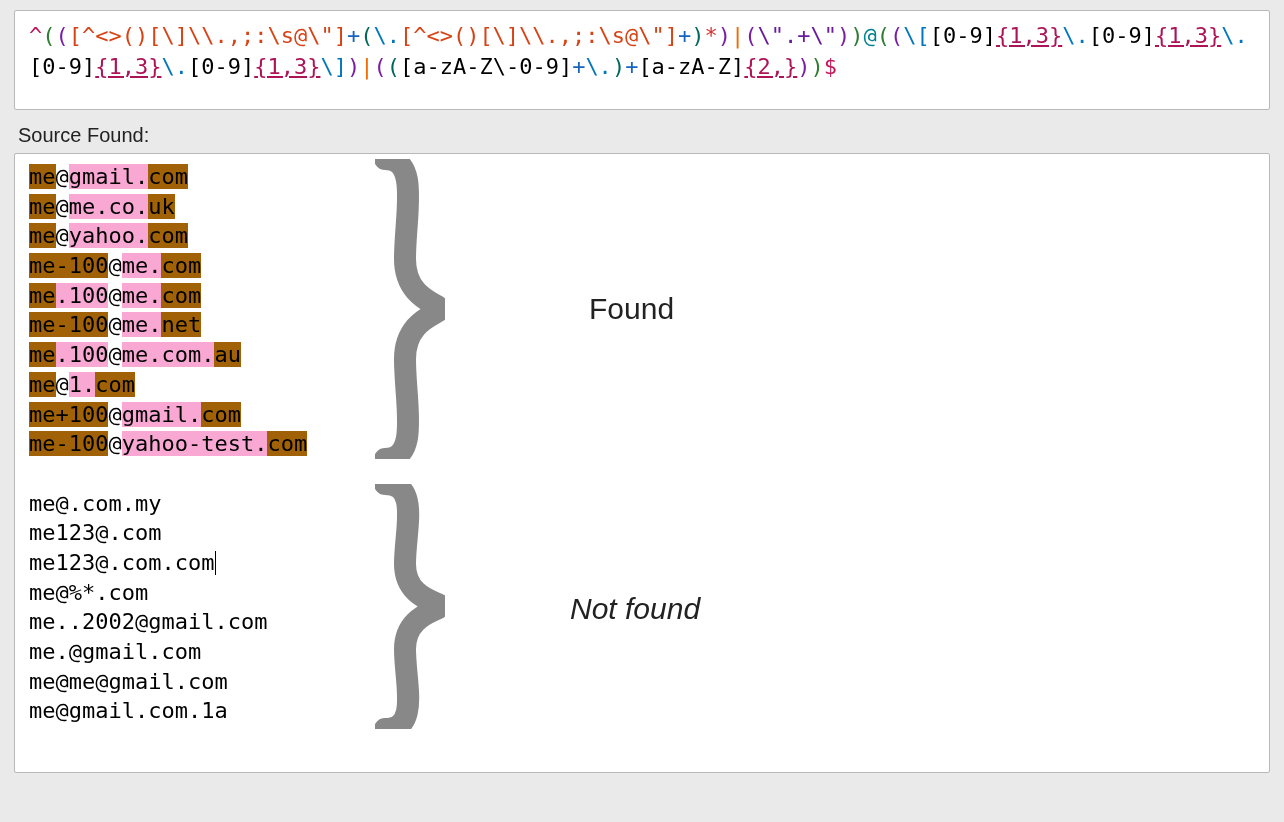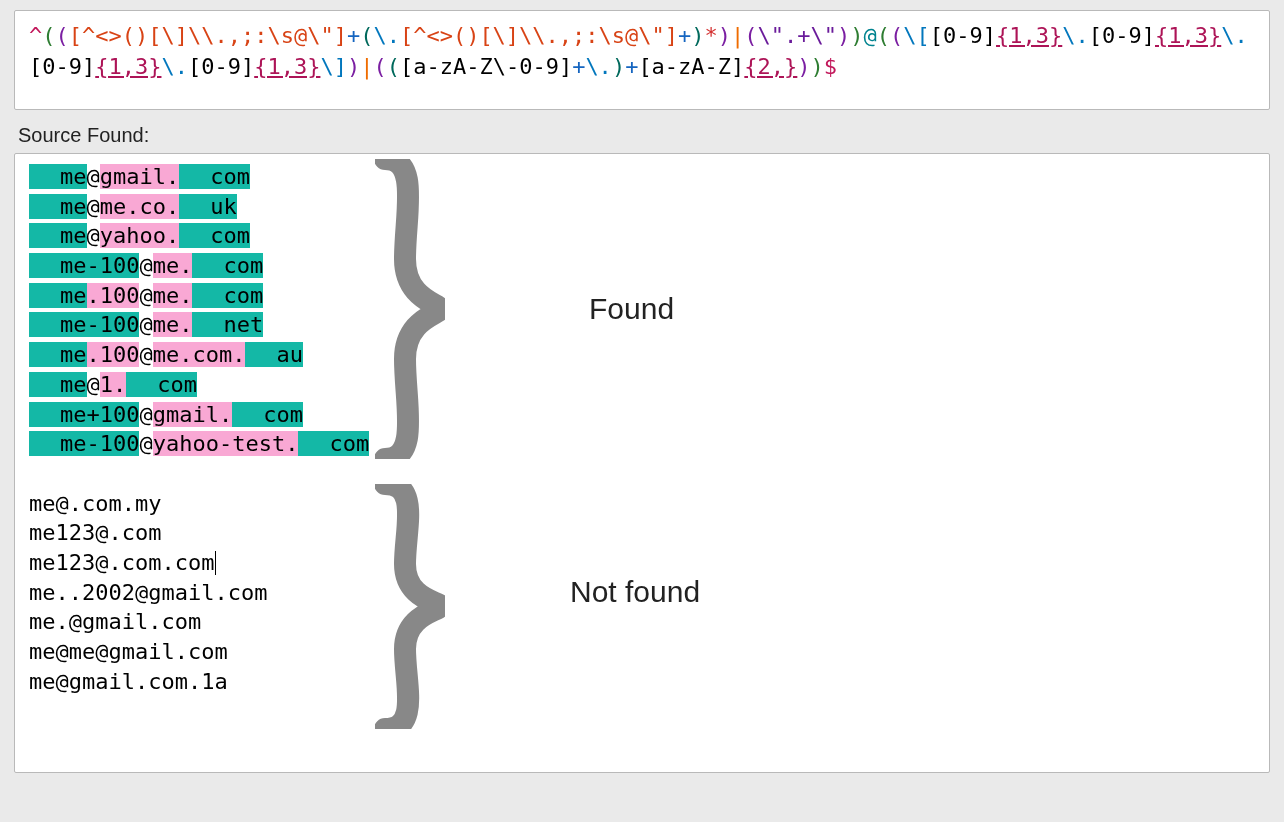--- a/index.html
+++ b/index.html
@@ -40,21 +40,21 @@
     line-height: 1.35;
     min-height: 620px;
     padding: 8px 14px 20px 14px;
   }
   .found-list, .notfound-list {
     white-space: pre;
   }
   .found-list .row {
     display: block;
   }
-  .hl-b { background: #14b8a6; padding-left: 31px; }
+  .hl-b { background: #a16207; }
   .hl-p { background: #f9a8d4; }
   .spacer { height: 1.35em; }
   .brace {
     position: absolute;
     color: #888;
     pointer-events: none;
   }
   .brace svg { display: block; }
   .annot {
     position: absolute;
@@ -93,30 +93,30 @@
 <div class="page">
 
   <div class="panel regex-panel" id="regex-pattern"><span class="c-anchor">^</span><span class="c-group">(</span><span class="c-group2">(</span><span class="c-charcls">[^&lt;&gt;()[\]\\.,;:\s@\"]</span><span class="c-quant">+</span><span class="c-group3">(</span><span class="c-esc">\.</span><span class="c-charcls">[^&lt;&gt;()[\]\\.,;:\s@\"]</span><span class="c-quant">+</span><span class="c-group3">)</span><span class="c-star">*</span><span class="c-group2">)</span><span class="c-alt">|</span><span class="c-group2">(</span><span class="c-special">\".+\"</span><span class="c-group2">)</span><span class="c-group">)</span><span class="c-at">@</span><span class="c-group">(</span><span class="c-group2">(</span><span class="c-esc">\[</span><span class="c-charcls2">[0-9]</span><span class="c-quant2">{1,3}</span><span class="c-esc">\.</span><span class="c-charcls2">[0-9]</span><span class="c-quant2">{1,3}</span><span class="c-esc">\.</span><span class="c-charcls2">[0-9]</span><span class="c-quant2">{1,3}</span><span class="c-esc">\.</span><span class="c-charcls2">[0-9]</span><span class="c-quant2">{1,3}</span><span class="c-esc">\]</span><span class="c-group2">)</span><span class="c-alt">|</span><span class="c-group2">(</span><span class="c-group3">(</span><span class="c-charcls2">[a-zA-Z\-0-9]</span><span class="c-quant">+</span><span class="c-esc">\.</span><span class="c-group3">)</span><span class="c-quant">+</span><span class="c-charcls2">[a-zA-Z]</span><span class="c-quant2">{2,}</span><span class="c-group2">)</span><span class="c-group">)</span><span class="c-end">$</span></div>
 
   <div class="label">Source Found:</div>
 
   <div class="panel source-panel">
 
     <div class="found-list" id="found-list"><span class="row"><span class="hl-b">me</span><span>@</span><span class="hl-p">gmail.</span><span class="hl-b">com</span></span><span class="row"><span class="hl-b">me</span><span>@</span><span class="hl-p">me.co.</span><span class="hl-b">uk</span></span><span class="row"><span class="hl-b">me</span><span>@</span><span class="hl-p">yahoo.</span><span class="hl-b">com</span></span><span class="row"><span class="hl-b">me-100</span><span>@</span><span class="hl-p">me.</span><span class="hl-b">com</span></span><span class="row"><span class="hl-b">me</span><span class="hl-p">.100</span><span>@</span><span class="hl-p">me.</span><span class="hl-b">com</span></span><span class="row"><span class="hl-b">me-100</span><span>@</span><span class="hl-p">me.</span><span class="hl-b">net</span></span><span class="row"><span class="hl-b">me</span><span class="hl-p">.100</span><span>@</span><span class="hl-p">me.com.</span><span class="hl-b">au</span></span><span class="row"><span class="hl-b">me</span><span>@</span><span class="hl-p">1.</span><span class="hl-b">com</span></span><span class="row"><span class="hl-b">me+100</span><span>@</span><span class="hl-p">gmail.</span><span class="hl-b">com</span></span><span class="row"><span class="hl-b">me-100</span><span>@</span><span class="hl-p">yahoo-test.</span><span class="hl-b">com</span></span></div>
     <div class="spacer"></div>
-    <div class="notfound-list" id="notfound-list"><div>me@.com.my</div><div>me123@.com</div><div>me123@.com.com<span class="cursor"></span></div><div>me..2002@gmail.com</div><div>me.@gmail.com</div><div>me@me@gmail.com</div><div>me@gmail.com.1a</div></div>
+    <div class="notfound-list" id="notfound-list"><div>me@.com.my</div><div>me123@.com</div><div>me123@.com.com<span class="cursor"></span></div><div>me@%*.com</div><div>me..2002@gmail.com</div><div>me.@gmail.com</div><div>me@me@gmail.com</div><div>me@gmail.com.1a</div></div>
 
     <div class="brace" style="left:360px; top:5px;">
       <svg width="70" height="300" viewBox="0 0 70 300">
         <path d="M10 0 C45 0 30 55 30 100 C30 140 65 145 65 150 C65 155 30 160 30 200 C30 245 45 300 10 300" fill="none" stroke="#888" stroke-width="22" stroke-linecap="round"></path>
       </svg>
     </div>
     <div class="annot" style="left:574px; top:135px;">Found</div>
 
     <div class="brace" style="left:360px; top:330px;">
       <svg width="70" height="245" viewBox="0 0 70 245">
         <path d="M10 0 C45 0 30 45 30 80 C30 115 65 118 65 122 C65 127 30 130 30 165 C30 200 45 245 10 245" fill="none" stroke="#888" stroke-width="22" stroke-linecap="round"></path>
       </svg>
     </div>
-    <div class="annot" style="left:555px; top:418px;">Not found</div>
+    <div class="annot" style="left:555px; top:435px;font-style:italic;">Not found</div>
 
   </div>
 </div>
 
 </body></html>

